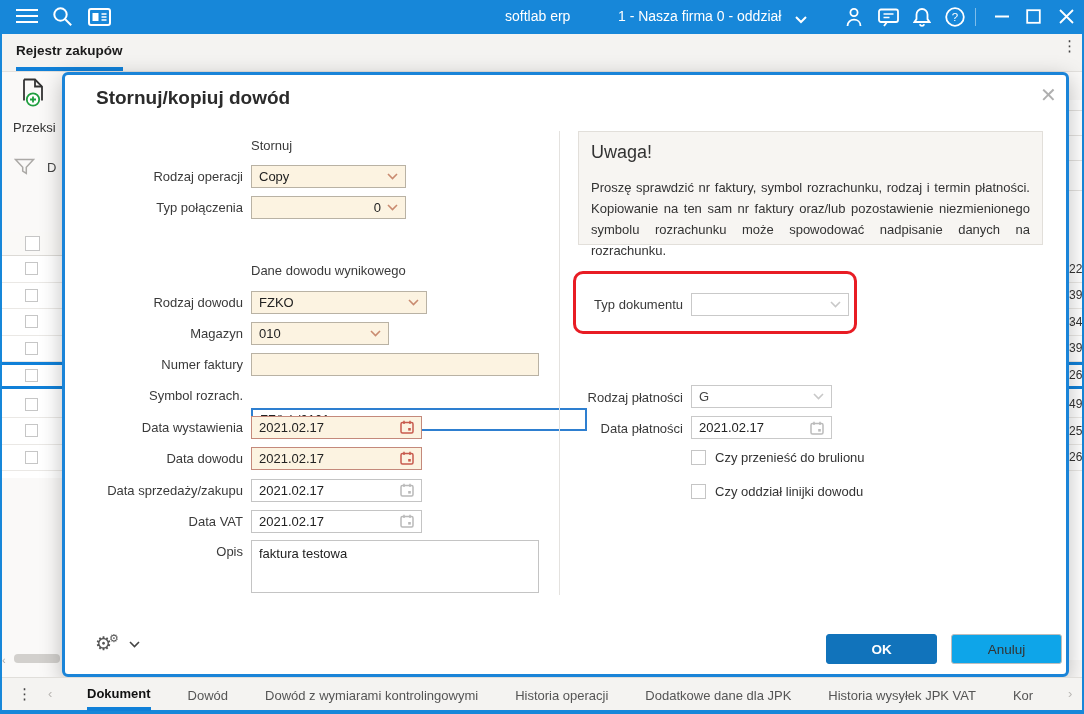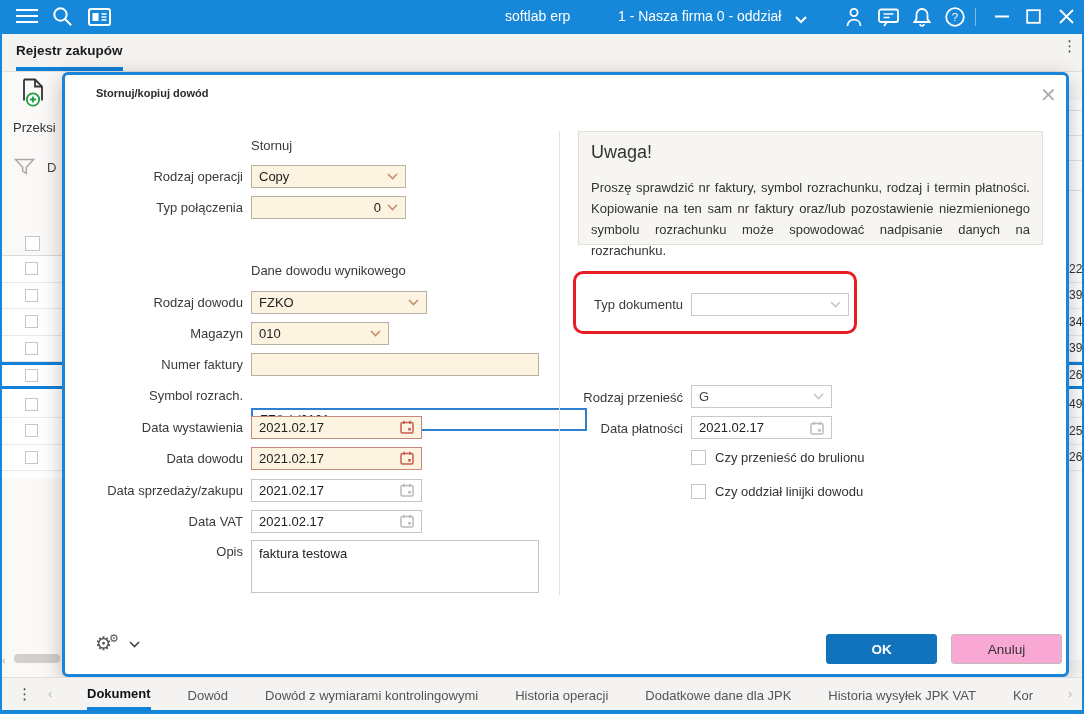--- a/index.html
+++ b/index.html
@@ -30,21 +30,21 @@
   .hscroll{position:absolute;left:14px;top:654px;width:46px;height:9px;background:#D2D0CD;border-radius:4px;}
   .hschev{position:absolute;left:2px;top:654px;color:#A9A7A4;font-size:11px;}
   
   .rstrip{position:absolute;left:1069px;top:100px;width:13px;height:560px;background:#fff;overflow:hidden;}
   .rline{position:absolute;left:0;width:13px;height:1px;background:#E4E2DF;}
   .rnum{position:absolute;left:0;width:13px;height:26.5px;font-size:12px;color:#333;display:flex;align-items:center;border-bottom:1px solid #EAE8E5;overflow:hidden;}
   .rnum.sel{border-top:3px solid #1080D8;border-bottom:3px solid #1080D8;}
   .rchev{position:absolute;left:1px;top:215px;color:#BDBBB8;font-size:12px;}
   
   .modal{position:absolute;left:62px;top:72px;width:1007px;height:605px;background:#fff;border:3px solid #1A84D8;border-radius:6px;box-shadow:0 6px 22px rgba(0,0,0,.25);}
-  .mtitle{position:absolute;left:31px;top:12px;font-size:11px;font-weight:bold;color:#2B2B2B;}
+  .mtitle{position:absolute;left:31px;top:12px;font-size:19px;font-weight:bold;color:#2B2B2B;}
   .mclose{position:absolute;left:975px;top:10px;color:#AFAFAF;font-size:20px;cursor:pointer;line-height:20px;}
   .sectionlbl{position:absolute;font-size:13px;color:#3A3A3A;}
   .frow{position:absolute;left:0;display:flex;align-items:center;height:24px;}
   .flabel{width:178px;text-align:right;font-size:13px;color:#3A3A3A;flex:none;}
   .ctrl{margin-left:8px;height:23px;display:flex;align-items:center;padding:0 7px;font-size:13px;color:#222;}
   .dd{justify-content:space-between;background:#FCF3E1;border:1px solid #B9B2A4;}
   .datef{justify-content:space-between;}
   .datef.req{background:#FCF3E1;border:1px solid #C4897B;color:#C75B4E;}
   .datef.norm{background:#fff;border:1px solid #C4C4C4;color:#B9B9B9;}
   .datef .dv{color:#222;}
@@ -55,21 +55,21 @@
   .warn{position:absolute;left:513px;top:56px;width:465px;height:114px;background:#F7F5F2;border:1px solid #E2DFDA;padding:10px 12px;}
   .warn .wt{font-size:18px;color:#333;margin-bottom:14px;}
   .warn .wb{font-size:13px;color:#333;text-align:justify;line-height:21px;}
   .redbox{position:absolute;left:508px;top:196px;width:284px;height:63px;border:3px solid #E81C24;border-radius:10px;}
   .rlabel{position:absolute;width:150px;text-align:right;left:468px;font-size:13px;color:#3A3A3A;}
   .rctrl{position:absolute;left:626px;height:23px;display:flex;align-items:center;justify-content:space-between;padding:0 7px;font-size:13px;background:#fff;border:1px solid #C9C9C9;color:#444;}
   .chkrow{position:absolute;left:626px;display:flex;align-items:center;gap:9px;font-size:13px;color:#333;}
   .chk{width:15px;height:15px;border:1px solid #C5C5C5;background:#fff;flex:none;}
   .btn{position:absolute;top:559px;width:111px;height:30px;border-radius:3px;font-size:13.5px;display:flex;align-items:center;justify-content:center;cursor:pointer;}
   .btn.ok{left:761px;background:#1173BB;color:#fff;font-weight:bold;border:1px solid #1173BB;}
-  .btn.cancel{left:886px;background:#f9a8d4;color:#333;border:1px solid #BDBDBD;}
+  .btn.cancel{left:886px;background:#0ea5e9;color:#333;border:1px solid #BDBDBD;}
   .gearwrap{position:absolute;left:30px;top:558px;display:flex;align-items:flex-start;cursor:pointer;color:#555;}
   .gear1{font-size:19px;line-height:22px;}
   .gear2{font-size:11px;line-height:11px;margin-left:-3px;}
   .gearchev{margin-left:10px;margin-top:8px;}
   
   .btmbar{position:absolute;left:2px;top:677px;width:1080px;height:33px;background:#F4F3F1;border-top:1px solid #E0DEDA;}
   .btmkebab{position:absolute;left:15px;top:7px;color:#444;font-size:15px;cursor:pointer;}
   .btmchevL{position:absolute;left:46px;top:8px;color:#B9B7B4;font-size:13px;}
   .btmchevR{position:absolute;left:1066px;top:8px;color:#B9B7B4;font-size:13px;}
   .btmtabs{position:absolute;left:85px;top:0;width:975px;height:33px;display:flex;gap:37px;overflow:hidden;align-items:center;}
@@ -346,21 +346,21 @@
 
     <div class="redbox"></div>
     <span class="rlabel" style="top:222px">Typ dokumentu</span>
     <div class="rctrl" style="top:218px;width:158px;color:#999">
       <span></span>
       <svg width="11" height="7">
           <path d="M1 1l4.5 4.5L10 1" fill="none" stroke="#C8C8C8" stroke-width="1.6"></path>
         </svg>
     </div>
 
-    <span class="rlabel" style="top:315px">Rodzaj przenieść</span>
+    <span class="rlabel" style="top:315px">Rodzaj płatności</span>
     <div class="rctrl" style="top:310px;width:141px">
       <span>G</span>
       <svg width="11" height="7">
           <path d="M1 1l4.5 4.5L10 1" fill="none" stroke="#C8C8C8" stroke-width="1.6"></path>
         </svg>
     </div>
 
     <span class="rlabel" style="top:346px">Data płatności</span>
     <div class="rctrl" style="top:341px;width:141px;color:#222">
       <span>2021.02.17</span>

